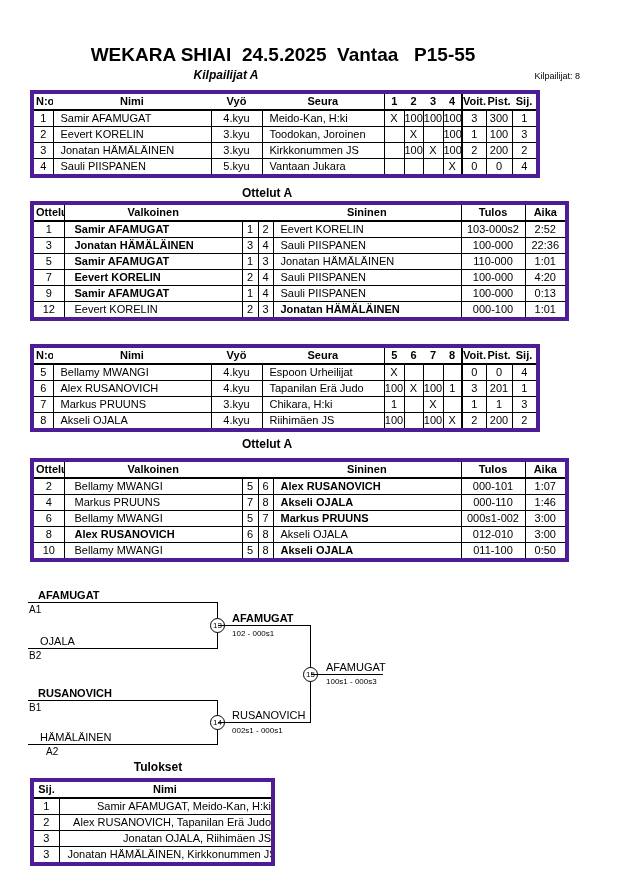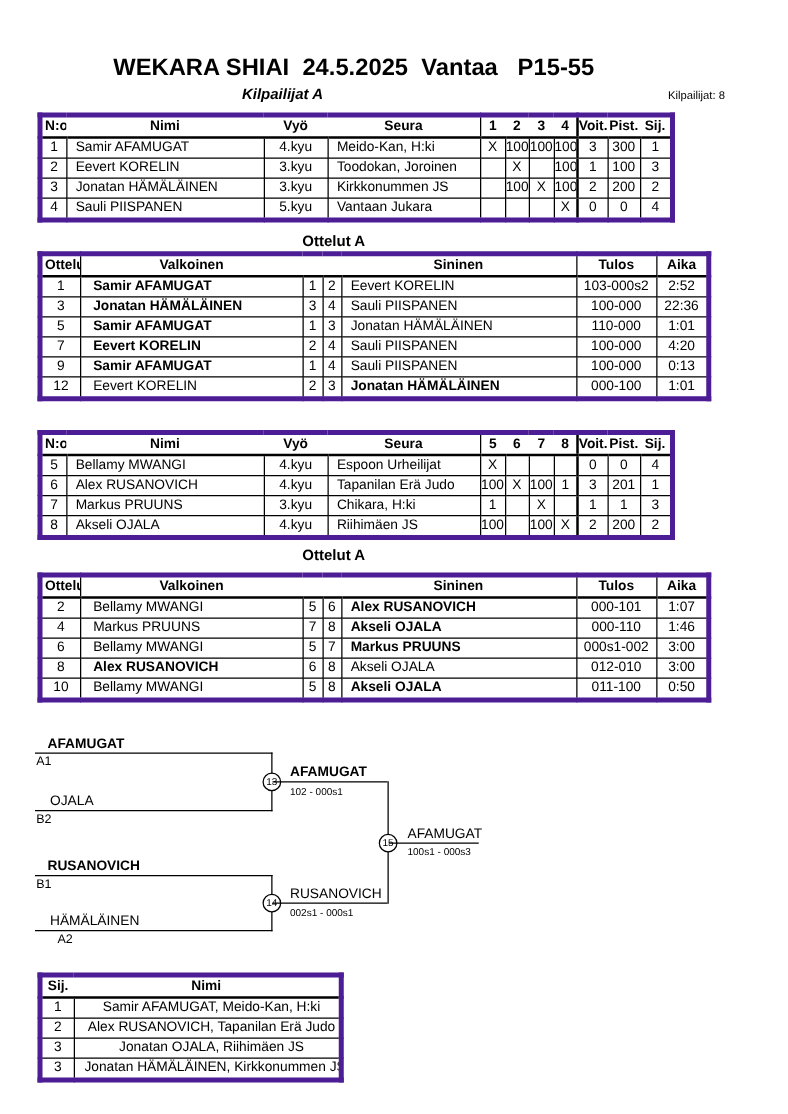--- a/index.html
+++ b/index.html
@@ -29,21 +29,21 @@
   #t-match-b{left:30px;top:458px;width:539px;}
   #t-results{left:30px;top:778px;width:245px;}
 
   .pool th:first-child,.match th:first-child{text-align:left;padding-left:2px;}
   .pool td:nth-child(2),.pool td:nth-child(4){text-align:left;padding-left:7px;}
   .pool th:nth-child(5){border-left:1px solid #000;}
   .pool th:nth-child(9),.pool td:nth-child(9){border-left:2px solid #000;}
   .match td:nth-child(2){text-align:left;padding-left:10px;}
   .match td:nth-child(5){text-align:left;padding-left:7px;}
   .match th:nth-child(2),.match th:nth-child(6),.match th:nth-child(7){border-left:1px solid #000;}
-  .results td:nth-child(2){text-align:center;padding-left:8px;}
+  .results td:nth-child(2){text-align:right;padding-left:8px;}
 
   .hline{position:absolute;height:1px;background:#000;}
   .vline{position:absolute;width:1px;background:#000;}
   .bk-name{position:absolute;font-size:11px;white-space:nowrap;}
   .bk-label{position:absolute;font-size:10px;white-space:nowrap;}
   .bk-score{position:absolute;font-size:8px;white-space:nowrap;}
   .bk-circle{position:absolute;width:13px;height:13px;border:1px solid #000;border-radius:50%;
              background:#fff;font-size:8px;line-height:13px;text-align:center;font-weight:normal;}
   .bold{font-weight:bold;}
 </style>
@@ -404,20 +404,21 @@
   <div class="bk-name" style="left:40px;top:731px">HÄMÄLÄINEN</div>
   <div class="hline" style="left:28px;top:744px;width:190px"></div>
   <div class="bk-label" style="left:46px;top:746px">A2</div>
 
   <div class="vline" style="left:217px;top:700px;height:45px"></div>
   <div class="bk-circle" style="left:210px;top:715px">14</div>
   <div class="hline" style="left:218px;top:722px;width:92px"></div>
   <div class="bk-name" style="left:232px;top:709px">RUSANOVICH</div>
   <div class="bk-score" style="left:232px;top:726px">002s1 - 000s1</div>
 
+  <div class="sec" id="ttl-results">Tulokset</div>
   <table class="results" id="t-results">
     <colgroup>
         <col style="width:27px">
         <col style="width:214px">
       </colgroup>
     <thead>
         <tr>
       <th>Sij.</th>
       <th>Nimi</th>
     </tr>

